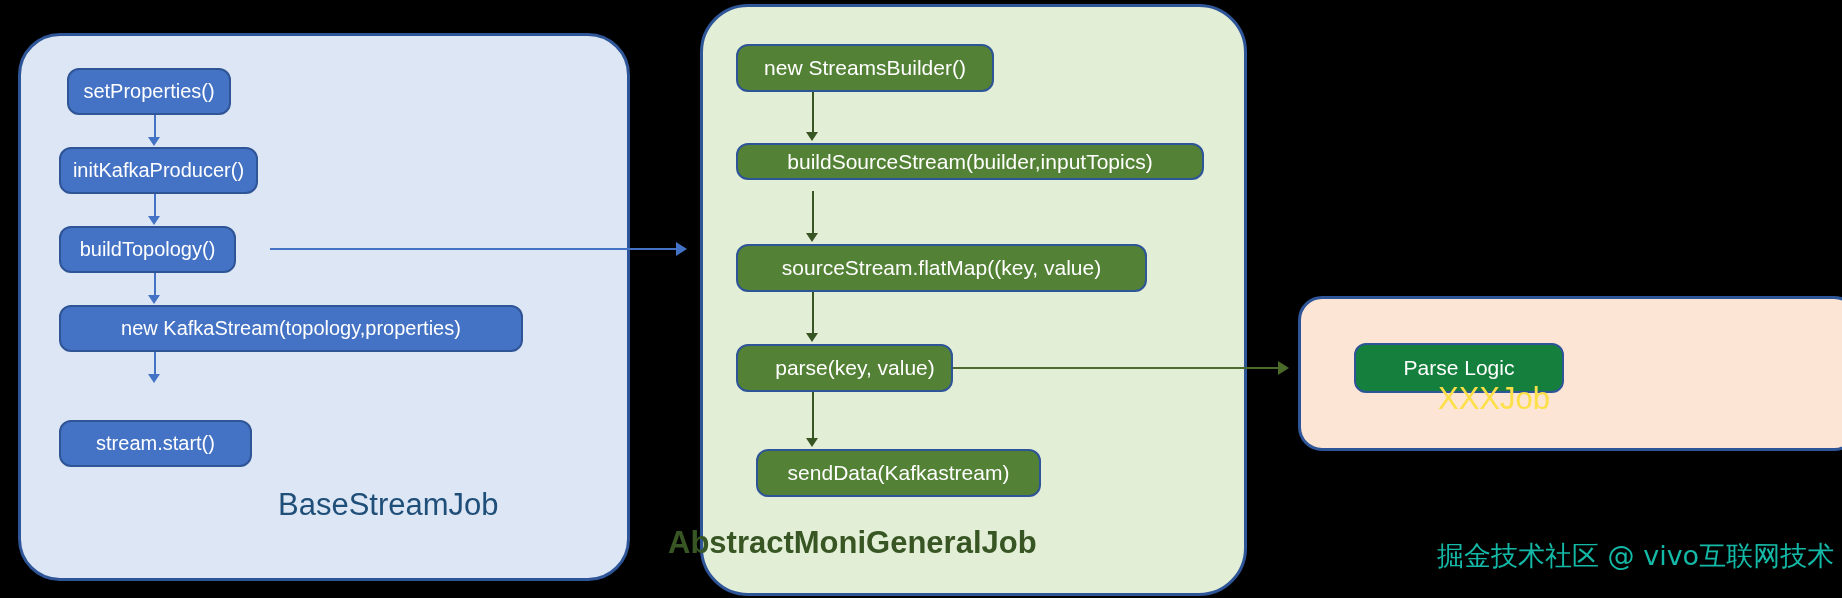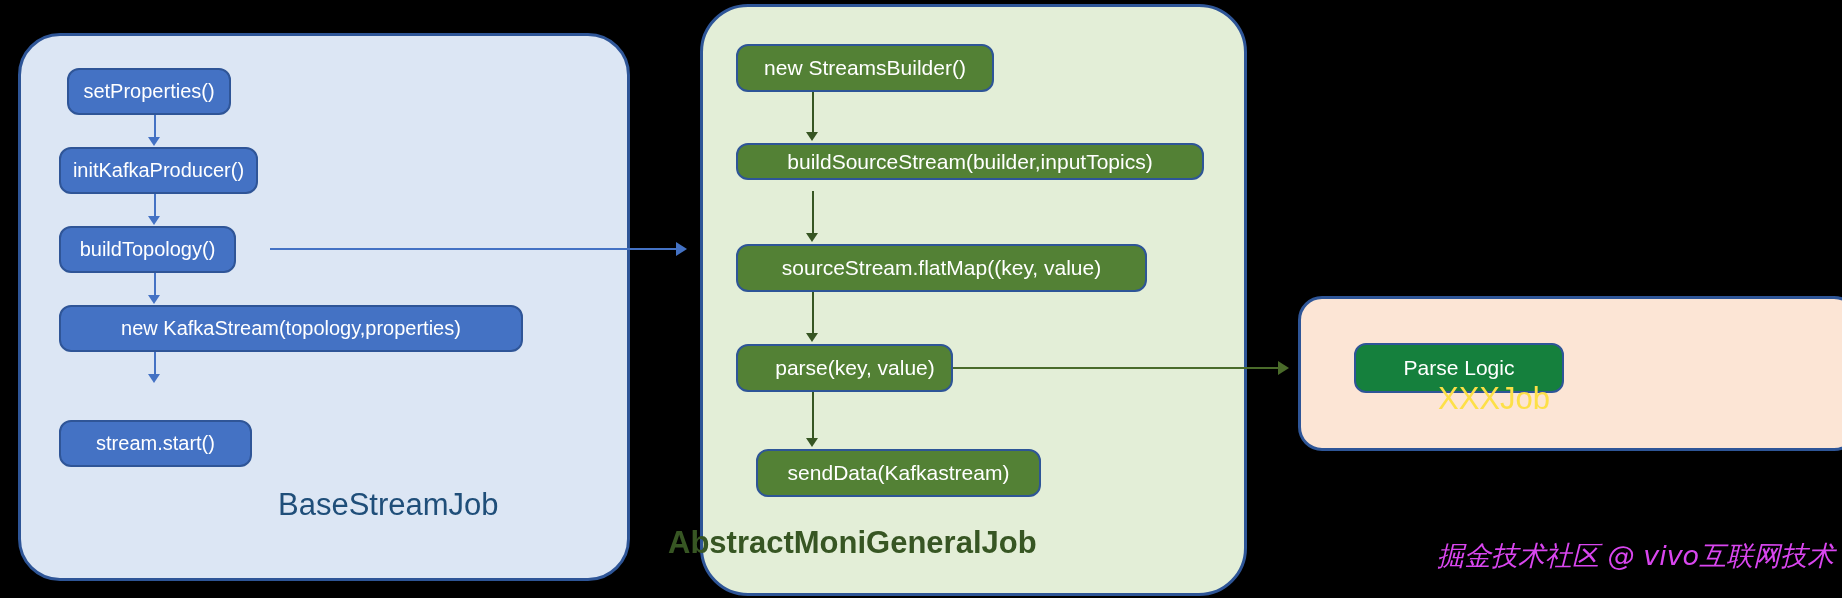--- a/index.html
+++ b/index.html
@@ -166,24 +166,23 @@
   #conn-blue-cross  { left: 270px; top: 248px; width: 408px; }
   #conn-blue-cross-head { left: 676px; top: 242px; }
   #conn-green-cross { left: 953px; top: 367px; width: 327px; }
   #conn-green-cross-head { left: 1278px; top: 361px; }
 
   
   #watermark {
     position: absolute;
     left: 1437px; top: 538px;
     font-size: 27px;
-    color: #d946ef;
+    color: #14b8a6;
     white-space: nowrap;
     font-family: "DejaVu Sans", "Liberation Sans", sans-serif;
-    font-style: italic;
   }
 </style>
 </head>
 <body>
 
 <div id="canvas">
 
   <div class="panel" id="panel-base"></div>
 
   <div class="panel" id="panel-abstract"></div>

